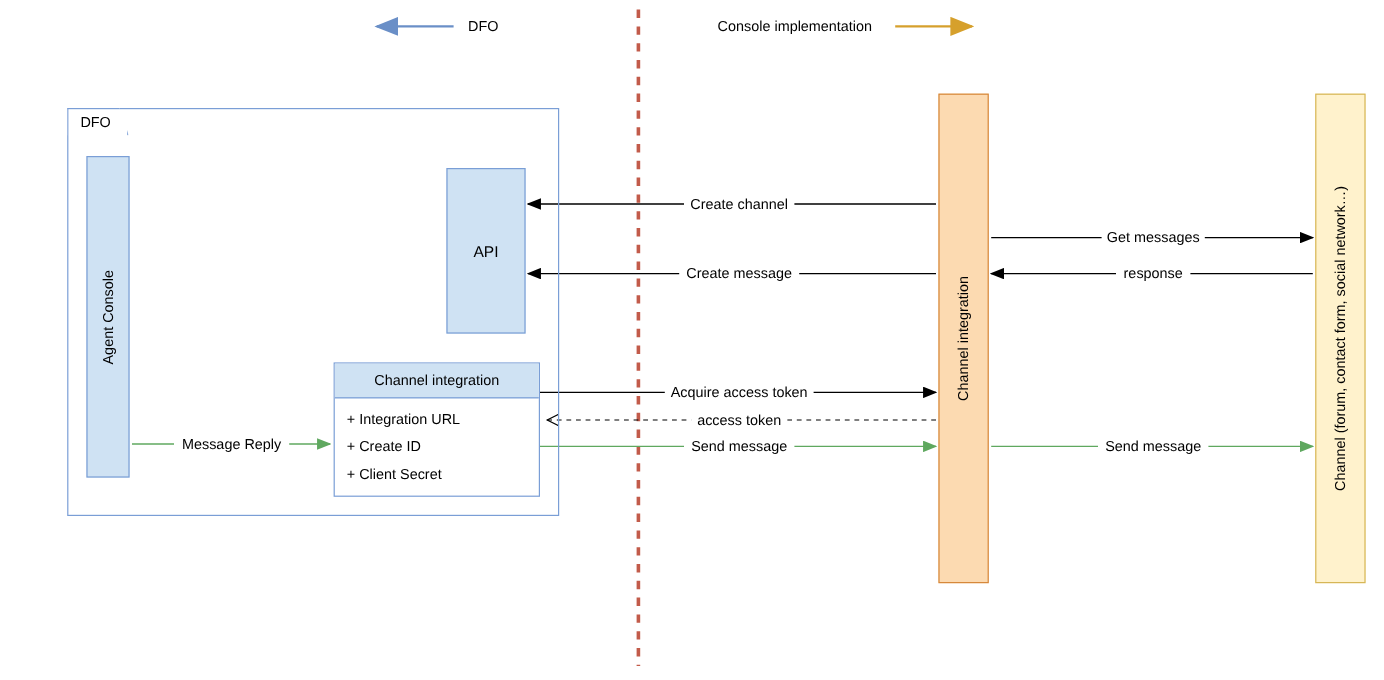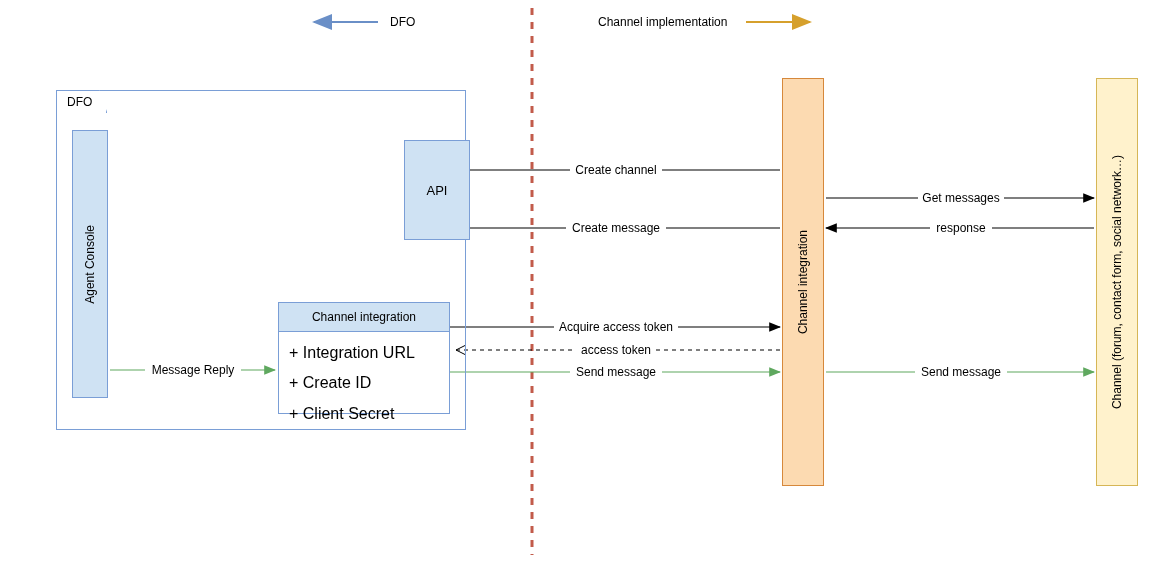--- a/index.html
+++ b/index.html
@@ -6,21 +6,21 @@
   .canvas { position:relative; width:1153px; height:567px; }
   .box { position:absolute; box-sizing:border-box; }
   .label { font-size:12px; color:#000; }
   .vlabel { writing-mode: vertical-rl; transform: rotate(180deg); text-align:center; }
   .dfo-frame { border:1px solid #7a9ed6; }
   .dfo-tab { position:absolute; top:-1px; left:-1px; background:#fff; border:1px solid #7a9ed6; border-bottom:none; padding:4px 14px 4px 10px; font-size:12px; clip-path: polygon(0 0, 85% 0, 100% 100%, 0 100%); }
   .blue-box { background:#cfe2f3; border:1px solid #7a9ed6; }
   .api-box { background:#cfe2f3; border:1px solid #7a9ed6; display:flex; align-items:center; justify-content:center; font-size:13px; }
   .ci-box { border:1px solid #7a9ed6; background:#fff; }
   .ci-head { background:#cfe2f3; border-bottom:1px solid #7a9ed6; padding:7px 10px; font-size:12px; text-align:center; }
-  .ci-body { padding:6px 10px; font-size:16px; line-height:1.9; }
+  .ci-body { padding:6px 10px; font-size:12px; line-height:1.9; }
   .orange-box { background:#fcdab1; border:1px solid #d6883b; display:flex; align-items:center; justify-content:center; }
   .yellow-box { background:#fff2cc; border:1px solid #d6b656; display:flex; align-items:center; justify-content:center; }
   svg { position:absolute; top:0; left:0; }
   .arrow-label { font-size:12px; fill:#000; }
   .arrow-label-bg { fill:#fff; }
 </style>
 </head>
 <body>
 
 <div class="canvas">
@@ -81,31 +81,31 @@
     <line x1="1094" y1="228" x2="826" y2="228" stroke="#000" stroke-width="1.2" marker-end="url(#ah-black)"></line>
     <rect x="930" y="220" width="62" height="16" class="arrow-label-bg"></rect>
     <text x="961" y="232" text-anchor="middle" class="arrow-label">response</text>
 
     <line x1="826" y1="372" x2="1094" y2="372" stroke="#5fa85f" stroke-width="1.2" marker-end="url(#ah-green)"></line>
     <rect x="915" y="364" width="92" height="16" class="arrow-label-bg"></rect>
     <text x="961" y="376" text-anchor="middle" class="arrow-label">Send message</text>
   </svg>
 
   <div class="label" style="position:absolute; left:390px; top:15px;">DFO</div>
-  <div class="label" style="position:absolute; left:598px; top:15px;">Channel implementation</div>
+  <div class="label" style="position:absolute; left:598px; top:15px;">Console implementation</div>
 
   <div class="box dfo-frame" style="left:56px; top:90px; width:410px; height:340px;">
     <div class="dfo-tab">DFO</div>
   </div>
 
   <div class="box blue-box" style="left:72px; top:130px; width:36px; height:268px; display:flex; align-items:center; justify-content:center;">
     <div class="vlabel label">Agent Console</div>
   </div>
 
-  <div class="box api-box" style="left:372px; top:140px; width:66px; height:100px;margin-left:32px;">
+  <div class="box api-box" style="left:372px; top:140px; width:66px; height:138px;">
     <span>API</span>
   </div>
 
   <div class="box ci-box" style="left:278px; top:302px; width:172px; height:112px;">
     <div class="ci-head">Channel integration</div>
     <div class="ci-body">
       <div>+ Integration URL</div>
       <div>+ Create ID</div>
       <div>+ Client Secret</div>
     </div>

